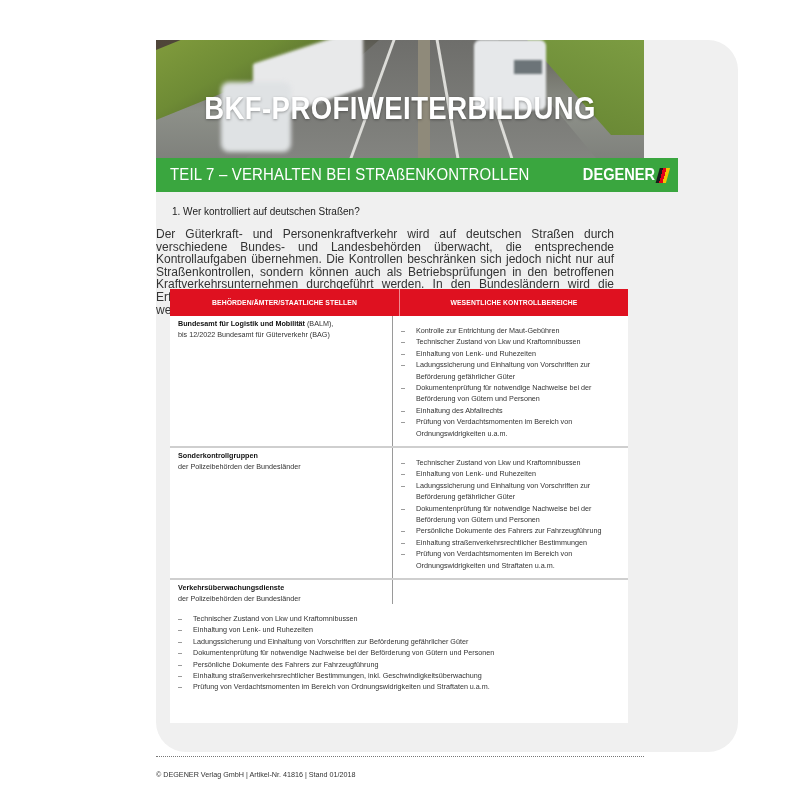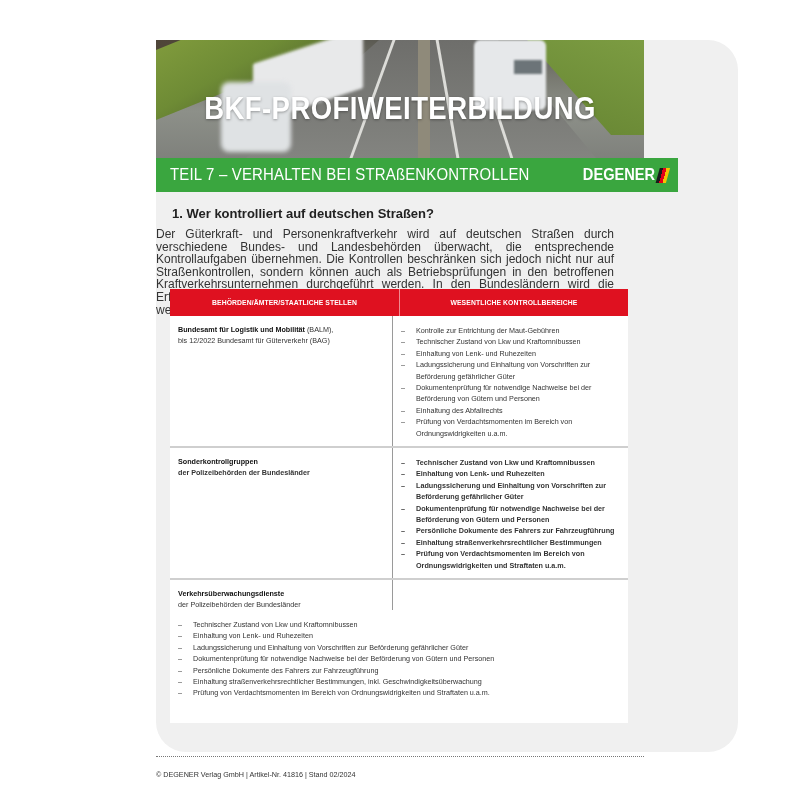--- a/index.html
+++ b/index.html
@@ -22,30 +22,30 @@
   .truck .cab { position:absolute; left:10px; top:36px; width:70px; height:70px; background:#dfe2e4; border-radius:8px; filter:blur(2px); }
   .bus { position:absolute; left:318px; top:0; width:72px; height:70px; background:#e6e8ea; border-radius:6px; filter:blur(1.2px); }
   .bus .win { position:absolute; left:40px; top:20px; width:28px; height:14px; background:#6c7478; }
   .hero-title { position:absolute; left:0; top:50px; width:488px; text-align:center; color:#fff; font-family:"Liberation Sans", sans-serif;
           font-size:32px; font-weight:bold; letter-spacing:0.5px; text-shadow:0 1px 3px rgba(0,0,0,0.35); transform:scaleX(0.86); }
   .greenbar { position:absolute; left:0; top:118px; width:488px; height:34px; background:#3aa63f;padding-left:34px; }
   .greenbar .subtitle { position:absolute; left:14px; top:7px; color:#fff; font-size:17px; letter-spacing:0.2px; transform:scaleX(0.88); transform-origin:0 0; white-space:nowrap; }
   .greenbar .brand { position:absolute; right:10px; top:7px; color:#fff; font-size:17px; font-weight:bold; white-space:nowrap; transform:scaleX(0.86); transform-origin:100% 0; display:flex; align-items:center; }
   .flag { display:inline-block; width:12px; height:15px; margin-left:3px; transform:skewX(-18deg);
           background:linear-gradient(90deg,#1a1a1a 0 33%,#e2001a 33% 66%,#f4c400 66% 100%); }
-  .section-h { position:absolute; left:16px; top:166px; font-size:13px; font-weight:bold; color:#222; }
+  .section-h { position:absolute; left:16px; top:166px; font-size:10px; font-weight:normal; color:#222; }
   .intro { position:absolute; left:0; top:188px; width:458px; font-size:12px; line-height:12.6px; color:#333; text-align:justify; }
   .table { position:absolute; left:14px; top:249px; width:458px; background:#fff; }
   .thead { display:flex; height:27px; background:#df1120; }
   .th { color:#fff; font-size:6.8px; font-weight:bold; display:flex; align-items:center; justify-content:center; letter-spacing:0.1px; }
   .th.c1 { width:229px; border-right:1px solid #f08a90; }
   .th.c2 { flex:1; }
   .row { display:flex; border-bottom:2px solid #cfcfcf; }
   .row:last-child { border-bottom:none; }
-  .cell1 { width:214px; padding:9px 0 0 8px; font-size:7.2px; line-height:10.5px; color:#333; border-right:1px solid #9a9a9a; }
+  .cell1 { width:214px; padding:3px 0 0 8px; font-size:7.2px; line-height:10.5px; color:#333; border-right:1px solid #9a9a9a; }
   .cell1 b { color:#111; }
   .cell2 { flex:1; padding:9px 8px 10px 8px; }
   .cell2 ul { list-style:none; margin:0; padding:0; }
   .cell2 li { position:relative; padding-left:15px; font-size:7.2px; line-height:11.4px; color:#333; }
   .cell2 li::before { content:"–"; position:absolute; left:0; top:0; }
   .footer-line { position:absolute; left:156px; top:756px; width:488px; border-top:1px dotted #777; }
   .footer { position:absolute; left:156px; top:770px; font-size:7.2px; color:#333; }
 </style>
 </head>
 <body>
@@ -98,21 +98,21 @@
           <li>Technischer Zustand von Lkw und Kraftomnibussen</li>
           <li>Einhaltung von Lenk- und Ruhezeiten</li>
           <li>Ladungssicherung und Einhaltung von Vorschriften zur Beförderung gefährlicher Güter</li>
           <li>Dokumentenprüfung für notwendige Nachweise bei der Beförderung von Gütern und Personen</li>
           <li>Einhaltung des Abfallrechts</li>
           <li>Prüfung von Verdachtsmomenten im Bereich von Ordnungswidrigkeiten u.a.m.</li>
         </ul>
       </div>
     </div>
 
-    <div class="row" style="height:130px;font-weight:bold;">
+    <div class="row" style="height:130px;">
       <div class="cell1">
         <b>Sonderkontrollgruppen</b><span></span><br>
         <span>der Polizeibehörden der Bundesländer</span>
       </div>
       <div class="cell2">
         <ul>
           <li>Technischer Zustand von Lkw und Kraftomnibussen</li>
           <li>Einhaltung von Lenk- und Ruhezeiten</li>
           <li>Ladungssicherung und Einhaltung von Vorschriften zur Beförderung gefährlicher Güter</li>
           <li>Dokumentenprüfung für notwendige Nachweise bei der Beförderung von Gütern und Personen</li>
@@ -137,13 +137,13 @@
           <li>Persönliche Dokumente des Fahrers zur Fahrzeugführung</li>
           <li>Einhaltung straßenverkehrsrechtlicher Bestimmungen, inkl. Geschwindigkeitsüberwachung</li>
           <li>Prüfung von Verdachtsmomenten im Bereich von Ordnungswidrigkeiten und Straftaten u.a.m.</li>
         </ul>
       </div>
     </div>
   </div>
 </div>
 
 <div class="footer-line"></div>
-<div class="footer">© DEGENER Verlag GmbH  |  Artikel-Nr. 41816  |  Stand 02/2024</div>
+<div class="footer">© DEGENER Verlag GmbH  |  Artikel-Nr. 41816  |  Stand 01/2018</div>
 
 </body></html>

